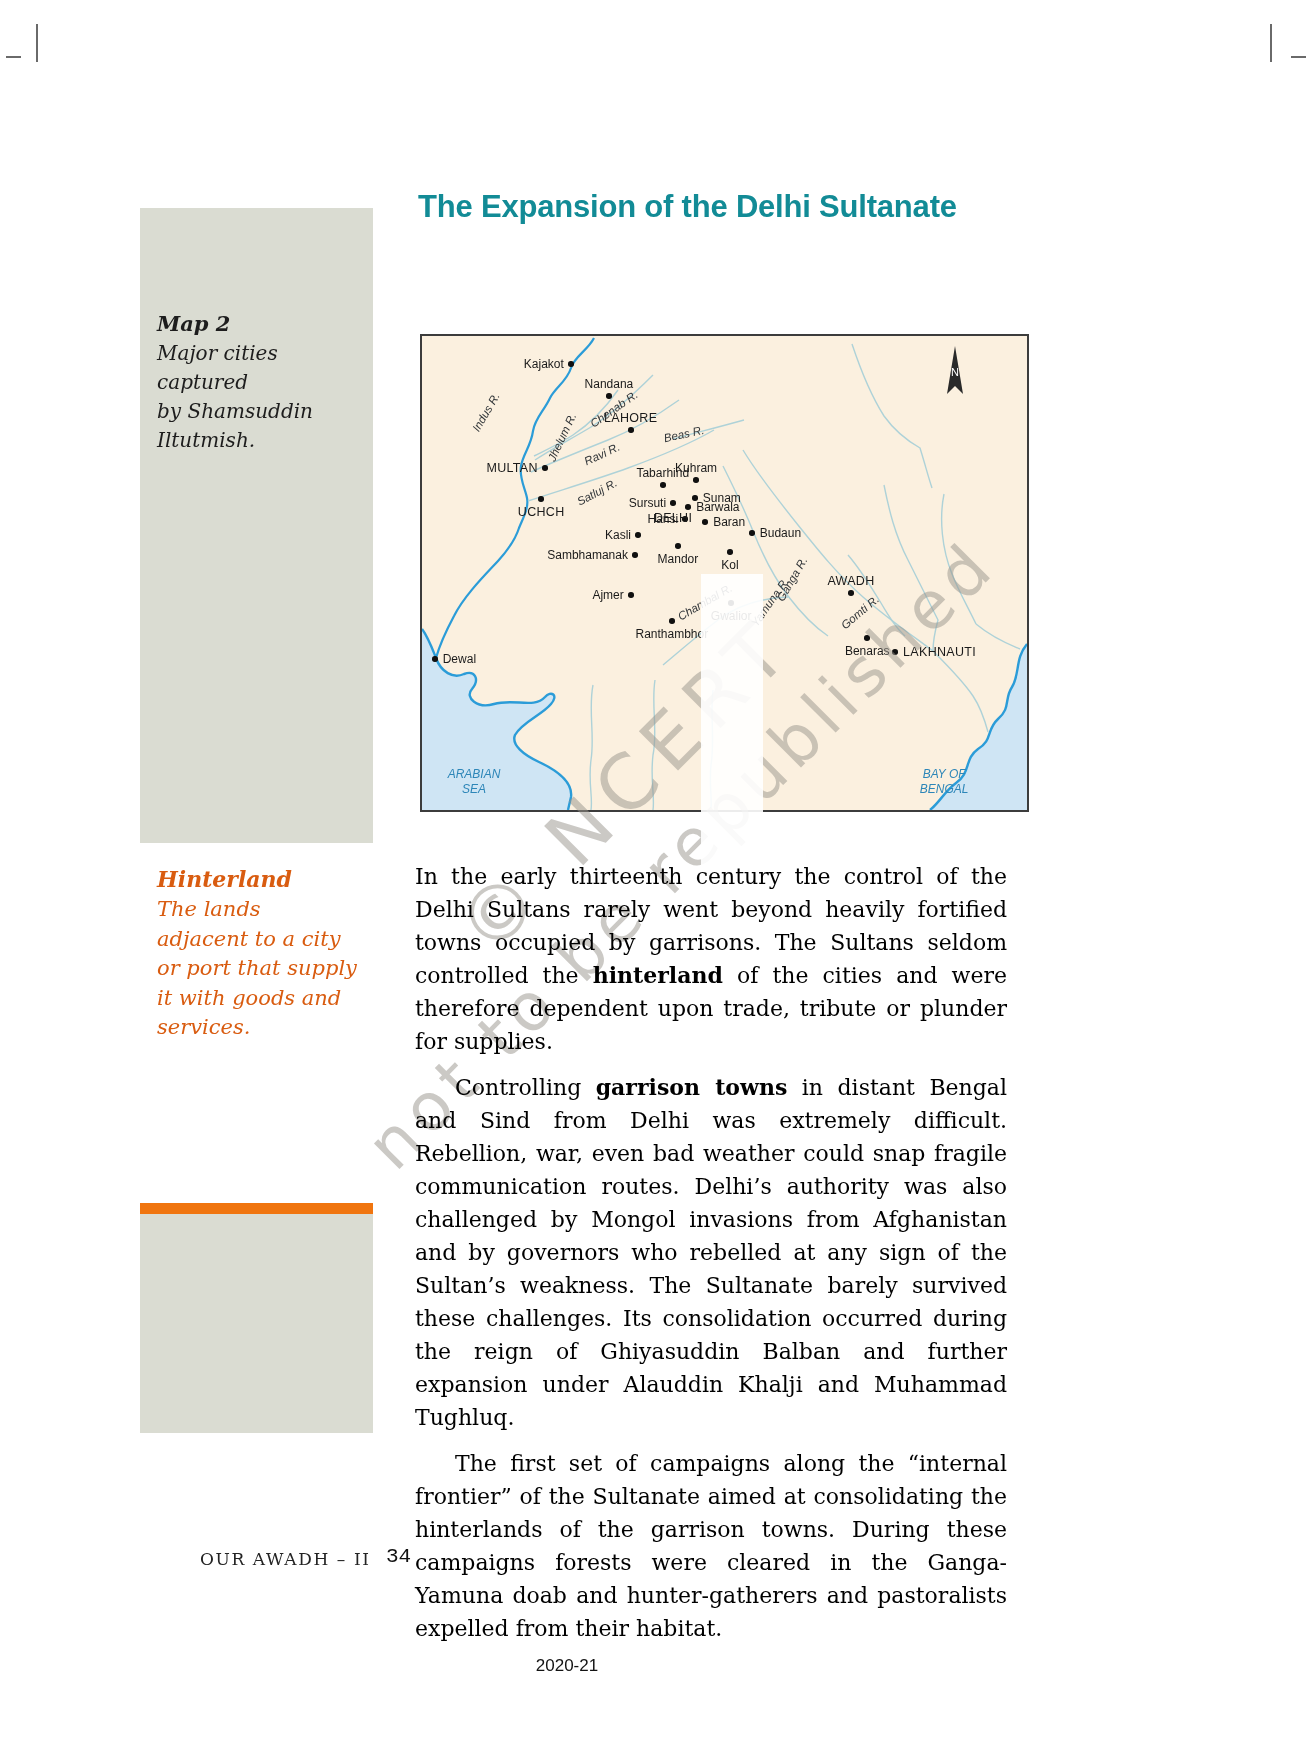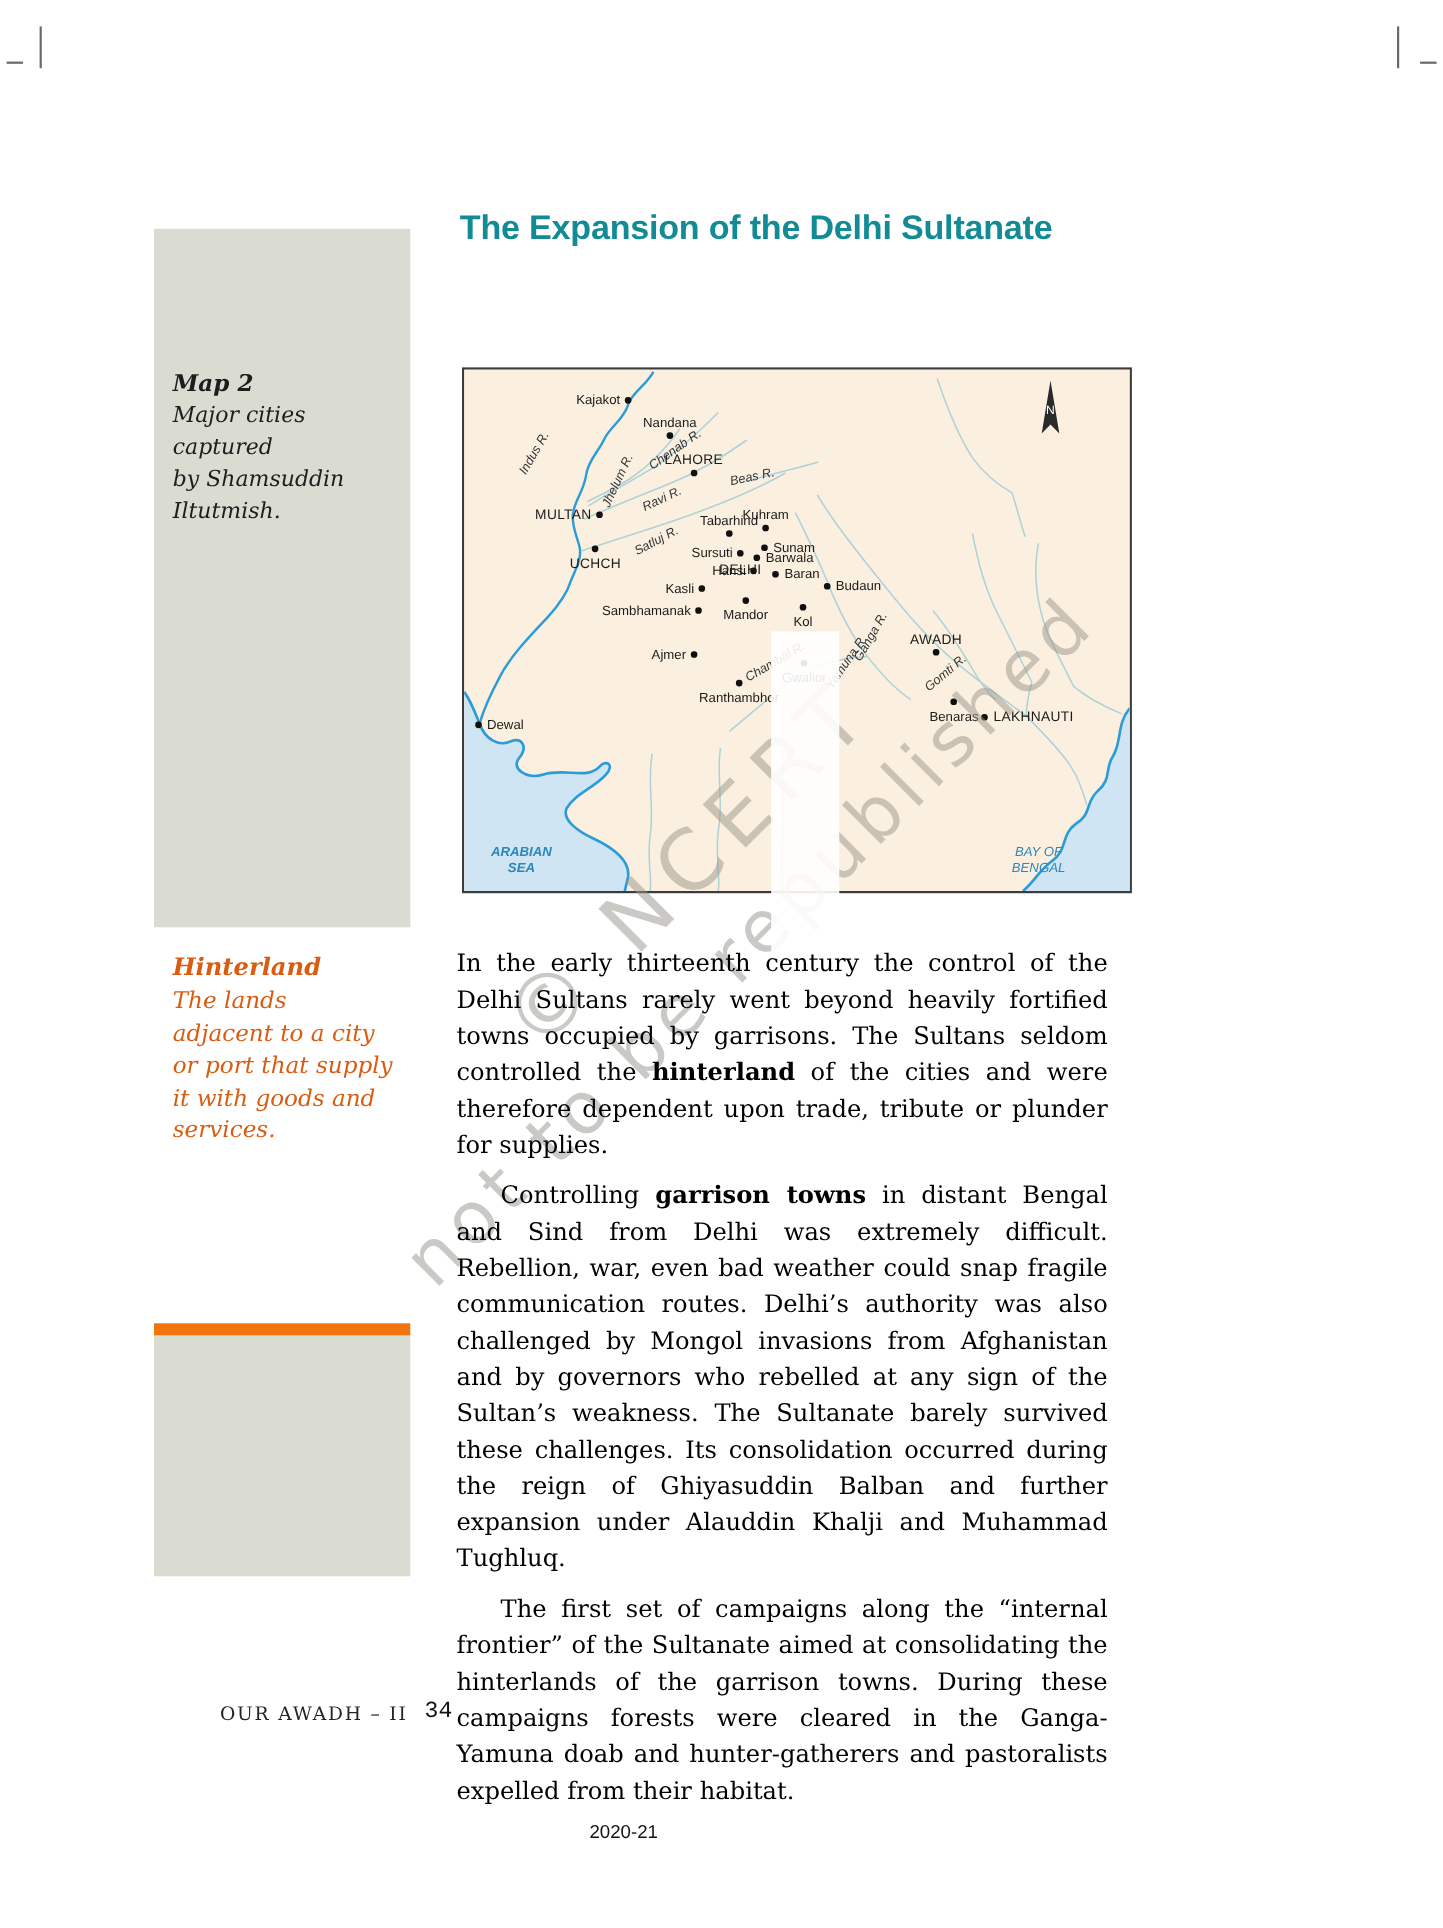--- a/index.html
+++ b/index.html
@@ -5,21 +5,21 @@
   html,body{margin:0;padding:0;background:#ffffff;}
   .page{position:relative;width:1312px;height:1753px;background:#ffffff;overflow:hidden;
         font-family:"DejaVu Serif",serif;}
   .crop{position:absolute;background:#6a6a6a;}
   
   .grey-block{position:absolute;left:140px;width:233px;background:#dadcd2;z-index:1;}
   .gb1{top:208px;height:635px;}
   .gb2{top:1214px;height:219px;}
   .accent-bar{position:absolute;left:140px;top:1203px;width:233px;height:11px;z-index:4;}
   .map-caption{position:absolute;left:157px;top:308px;width:208px;z-index:4;
-               font-style:italic;font-size:20px;line-height:29px;color:#1d1d1d;margin-top:24px;}
+               font-style:italic;font-size:20px;line-height:29px;color:#1d1d1d;}
   .map-caption .cap-label{font-weight:bold;font-size:21px;line-height:31px;font-style:italic;}
   .definitions{position:absolute;left:157px;top:864px;width:218px;z-index:4;
                font-style:italic;font-size:21px;line-height:29.5px;}
   .def-block{margin-bottom:26px;}
   .def-term{font-weight:bold;font-size:22px;line-height:31px;}
   
   .title{position:absolute;left:418px;top:186px;width:620px;z-index:4;
          font-family:"Liberation Sans",sans-serif;font-weight:bold;font-size:31px;
          line-height:41px;color:#128b96;letter-spacing:-0.2px;}
   
@@ -240,21 +240,21 @@
         <div class="riverlbl" style="left: 10.5%; top: 16%; transform: translate(-50%, -50%) rotate(-60deg);">Indus R.</div>
         <div class="riverlbl" style="left: 23.1%; top: 21.3%; transform: translate(-50%, -50%) rotate(-65deg);">Jhelum R.</div>
         <div class="riverlbl" style="left: 31.7%; top: 15.4%; transform: translate(-50%, -50%) rotate(-35deg);">Chenab R.</div>
         <div class="riverlbl" style="left: 29.8%; top: 24.9%; transform: translate(-50%, -50%) rotate(-25deg);">Ravi R.</div>
         <div class="riverlbl" style="left: 28.9%; top: 32.9%; transform: translate(-50%, -50%) rotate(-28deg);">Satluj R.</div>
         <div class="riverlbl" style="left: 43.3%; top: 20.7%; transform: translate(-50%, -50%) rotate(-12deg);">Beas R.</div>
         <div class="riverlbl" style="left: 46.8%; top: 56.1%; transform: translate(-50%, -50%) rotate(-30deg);">Chambal R.</div>
         <div class="riverlbl" style="left: 57.5%; top: 56.1%; transform: translate(-50%, -50%) rotate(-55deg);">Yamuna R.</div>
         <div class="riverlbl" style="left: 61.2%; top: 51.3%; transform: translate(-50%, -50%) rotate(-60deg);">Ganga R.</div>
         <div class="riverlbl" style="left: 72.4%; top: 58.2%; transform: translate(-50%, -50%) rotate(-40deg);">Gomti R.</div>
-        <div class="sealbl" style="left: 8.6%; top: 94%; font-weight: bold;">
+        <div class="sealbl" style="left: 8.6%; top: 94%;">
           <div>ARABIAN</div>
           <div>SEA</div>
         </div>
         <div class="sealbl" style="left: 86.3%; top: 94%;">
           <div>BAY OF</div>
           <div>BENGAL</div>
         </div>
       </div>
   </figure>
 

